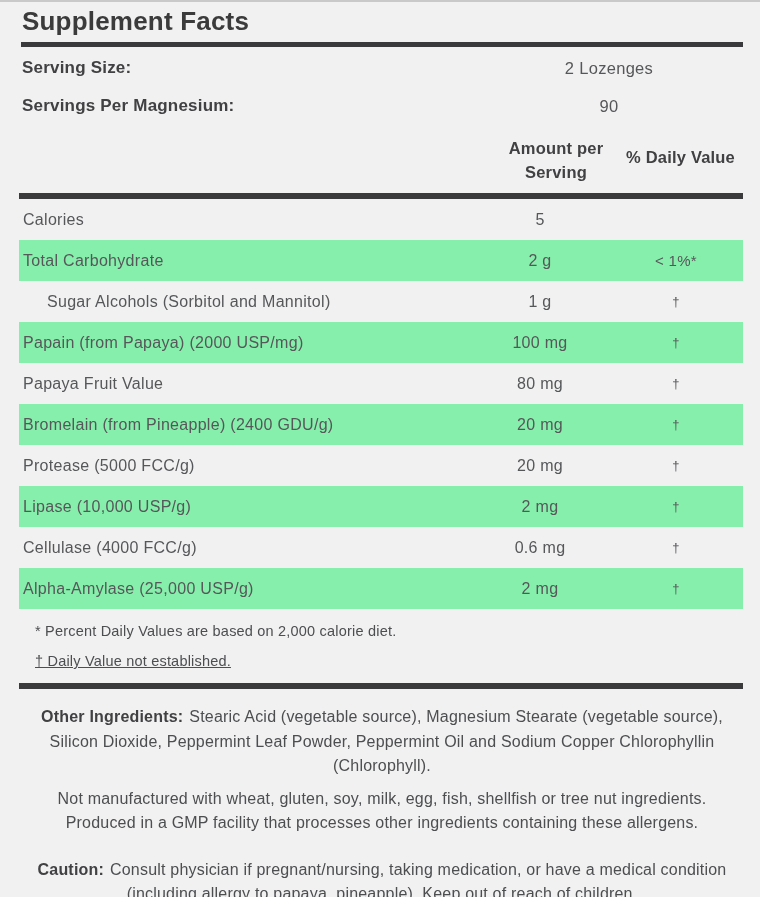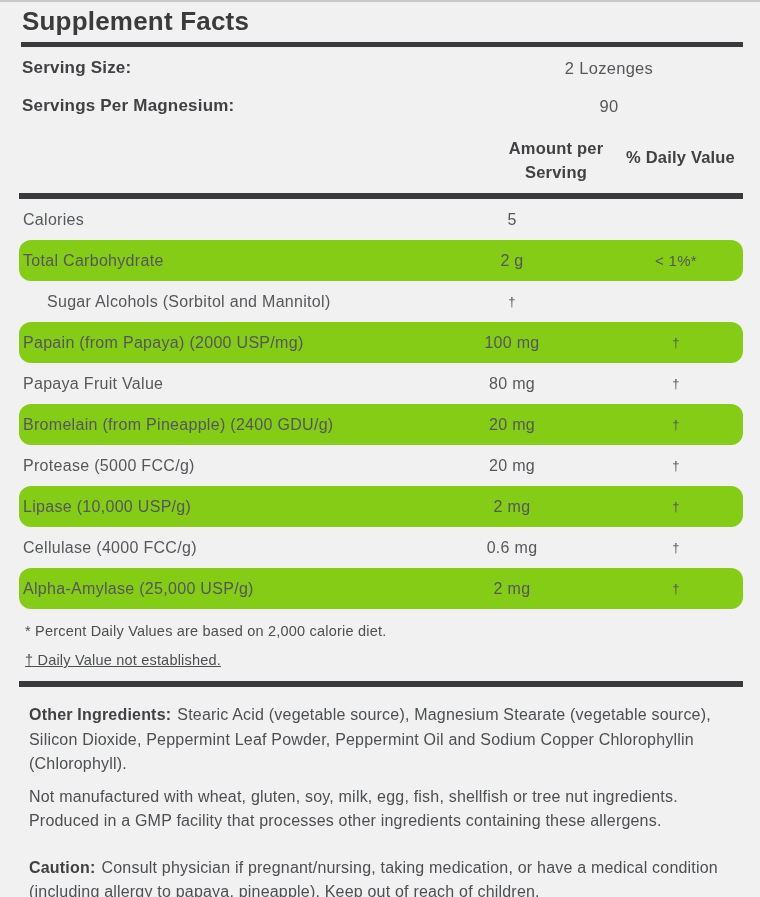--- a/index.html
+++ b/index.html
@@ -55,40 +55,39 @@
   .header-rule { margin-top: 9px; }
 
   .row {
     display: grid;
     grid-template-columns: 1fr 170px 102px;
     align-items: center;
     height: 41px;
     padding-right: 16px;
     font-size: 16px;
     letter-spacing: 0.3px;
-    gap: 28px;
   }
-  .row.white { background: #84cc16; border-radius: 12px; }
+  .row.white { background: #86efac; }
   .cell.name { padding-left: 4px; color: #565759; }
   .row.indent .cell.name { padding-left: 28px; }
   .cell.amount { text-align: center; color: #565759; }
   .cell.dv { text-align: center; color: #565759; font-size: 15px; }
   .cell.dv.dagger { font-size: 13px; }
 
   .footnote {
     font-size: 14.5px; color: #4d4e50; letter-spacing: 0.2px;
-    margin: 4px; padding-left: 2px;
+    margin: 14px; padding-left: 2px;
   }
   .footnote.first { margin-top: 14px; }
   .footnote.second { margin-top: 13px; text-decoration: underline; }
   .bottom-rule { margin-top: 13px; }
 
   .para {
-    margin: 8px; padding-left: 2px;
-    font-size: 16px; line-height: 24.5px; color: #4d4e50; letter-spacing: 0.2px;
+    margin: 0; padding-left: 2px;
+    font-size: 16px; line-height: 24.5px; color: #4d4e50; letter-spacing: 0.2px; text-align: center;
   }
   .para strong { color: #414042; margin-right: 6px; }
   .para.p1 { margin-top: 16px; }
   .para.p2 { margin-top: 8px; }
   .para.p3 { margin-top: 22px; }
 </style>
 </head>
 <body>
 
 <div class="top-edge"></div>
@@ -122,20 +121,21 @@
         <div class="cell amount">5</div>
         <div class="cell dv"></div>
       </div>
       <div class="row white">
         <div class="cell name">Total Carbohydrate</div>
         <div class="cell amount">2 g</div>
         <div class="cell dv">&lt; 1%*</div>
       </div>
       <div class="row indent">
         <div class="cell name">Sugar Alcohols (Sorbitol and Mannitol)</div>
+        <div class="cell amount">1 g</div>
         <div class="cell dv dagger">†</div>
       </div>
       <div class="row white">
         <div class="cell name">Papain (from Papaya) (2000 USP/mg)</div>
         <div class="cell amount">100 mg</div>
         <div class="cell dv dagger">†</div>
       </div>
       <div class="row">
         <div class="cell name">Papaya Fruit Value</div>
         <div class="cell amount">80 mg</div>

